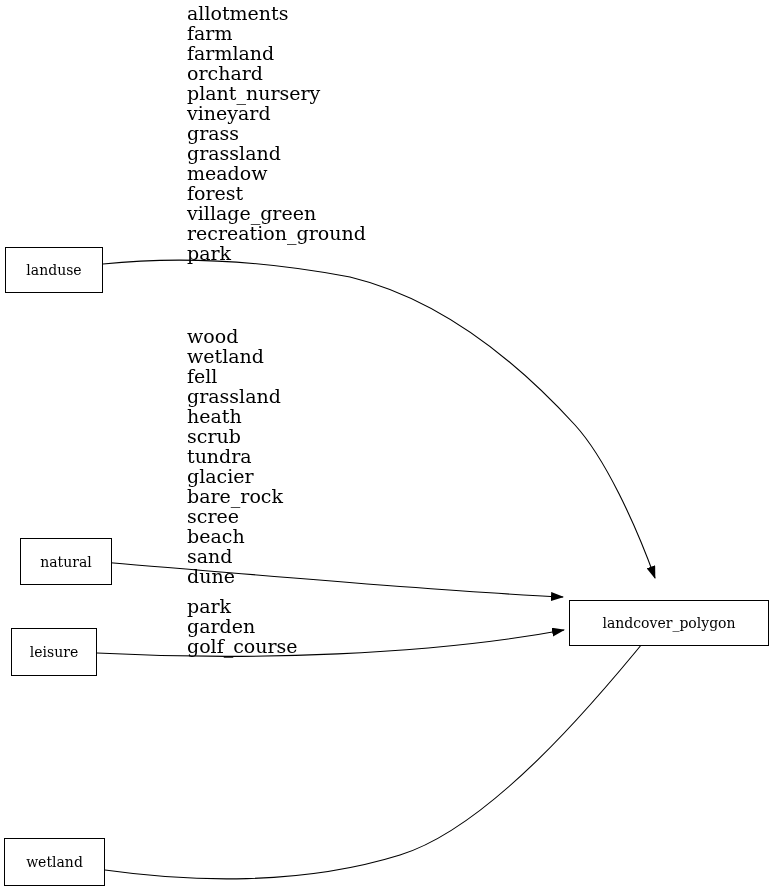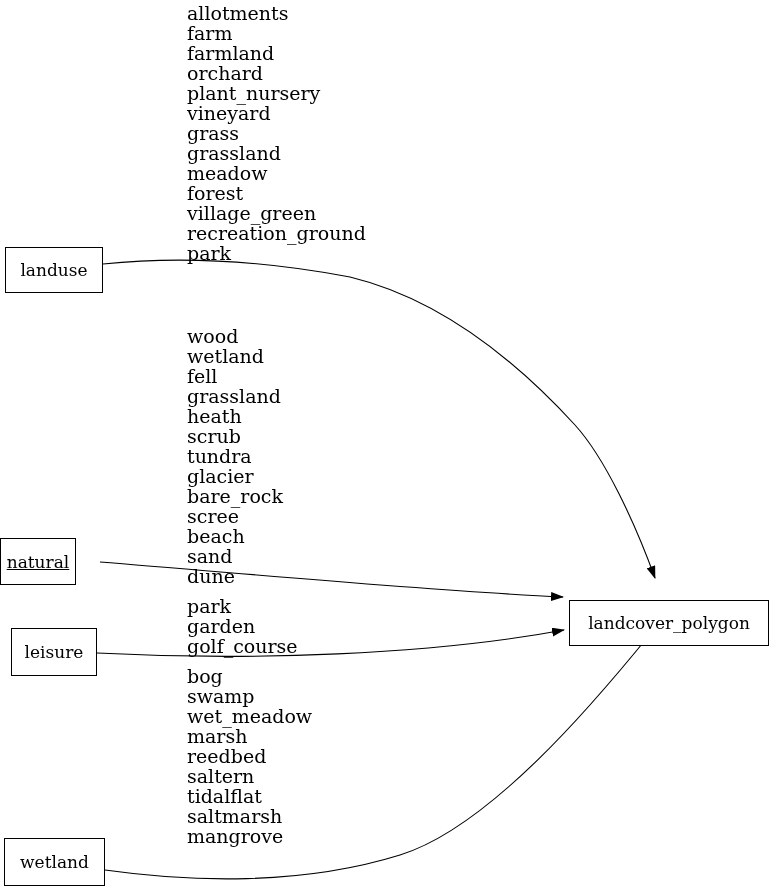--- a/index.html
+++ b/index.html
@@ -31,25 +31,25 @@
     stroke: none;
   }
   .node {
     position: absolute;
     box-sizing: border-box;
     border: 1px solid var(--ink, #000000);
     background: var(--bg, #ffffff);
     display: flex;
     align-items: center;
     justify-content: center;
-    font-size: 17px;
+    font-size: 14px;
     white-space: nowrap;
   }
   .node-landuse   { left: 5px;   top: 247px; width: 98px;  height: 46px; }
-  .node-natural   { left: 0;   top: 538px; width: 76px;  height: 47px; text-decoration: underline; }
+  .node-natural   { left: 20px;   top: 538px; width: 92px;  height: 47px; }
   .node-leisure   { left: 11px;  top: 628px; width: 86px;  height: 48px; }
   .node-wetland   { left: 4px;   top: 838px; width: 101px; height: 48px; }
   .node-landcover { left: 569px; top: 600px; width: 200px; height: 46px; }
   .edge-label {
     position: absolute;
     left: 187px;
     width: 300px;
     text-align: left;
     font-size: 19px;
     line-height: 20px;
@@ -115,23 +115,14 @@
 tundra
 glacier
 bare_rock
 scree
 beach
 sand
 dune</div>
   <div class="edge-label label-leisure">park
 garden
 golf_course</div>
-  <div class="edge-label label-wetland">bog
-swamp
-wet_meadow
-marsh
-reedbed
-saltern
-tidalflat
-saltmarsh
-mangrove</div>
 
 </div>
 
 </body></html>

